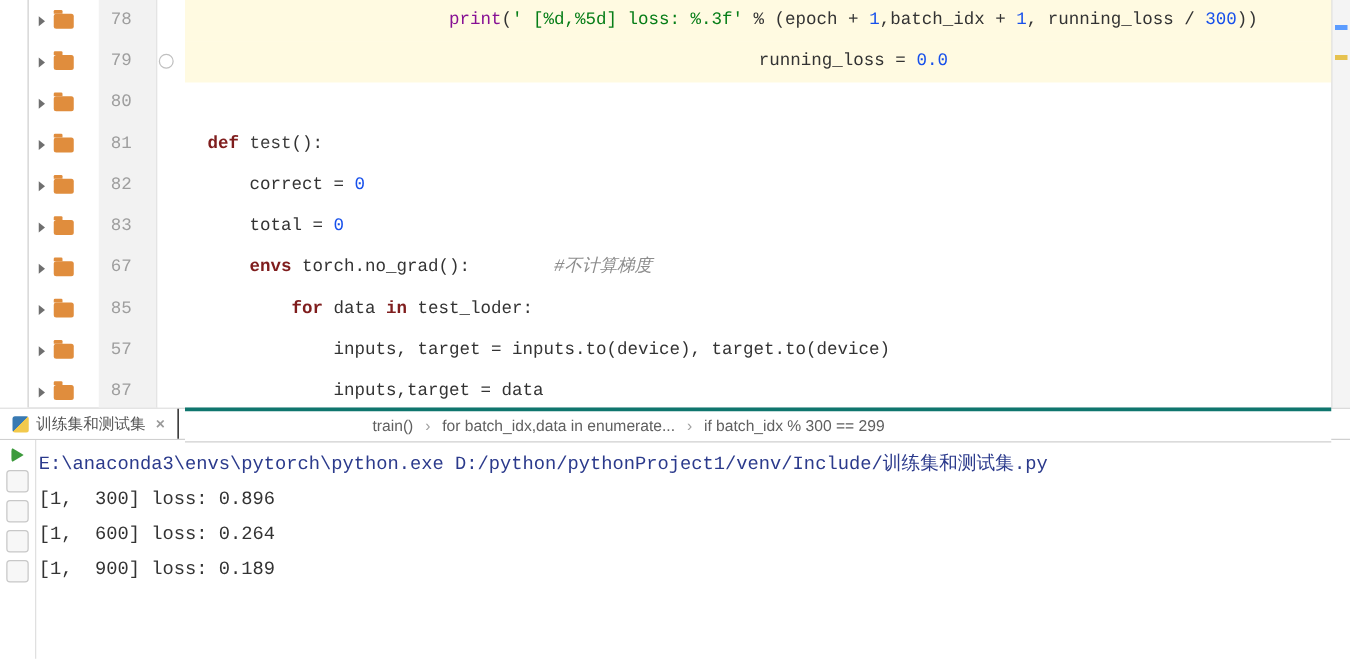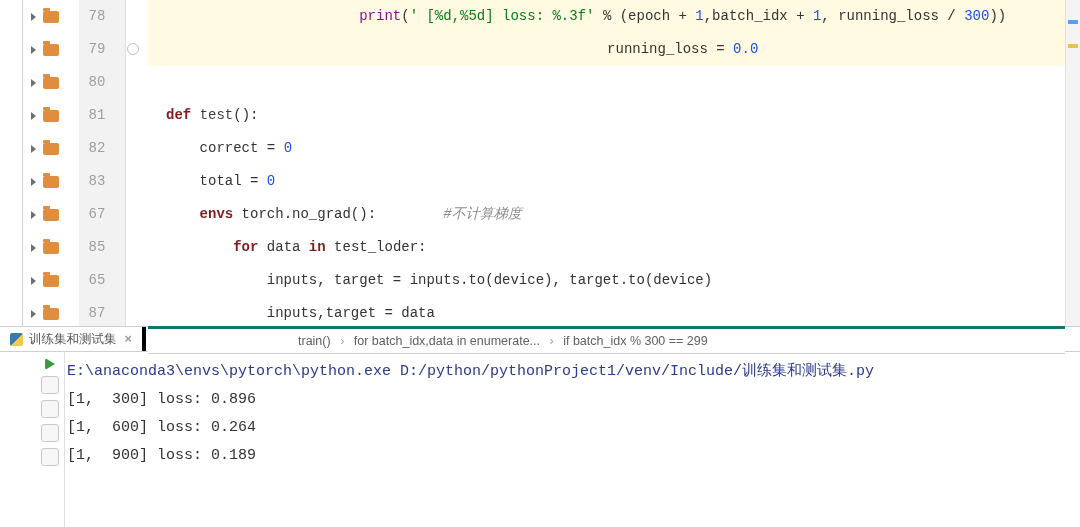--- a/index.html
+++ b/index.html
@@ -159,33 +159,33 @@
     height:24px;
     display:flex;
     align-items:stretch;
     border-bottom:1px solid #d0d0d0;
     font-family:'Segoe UI',Arial,sans-serif;
     font-size:12.5px;
   }
   .run-tab{
     display:flex;align-items:center;
     padding:0 10px;gap:6px;
-    border-right:4px solid #000000;
+    border-right:1px solid #000000;
     background:#fff;
     color:#555;
   }
   .pyfile-icon{
     display:inline-block;width:13px;height:13px;border-radius:2px;
     background:linear-gradient(135deg,#3879b2 50%,#f2c94c 50%);
   }
   .tab-close{
     color:#9a9a9a;font-weight:bold;margin-left:2px;
   }
 
-  .run-body{flex:1 1 auto;display:flex;min-height:0;margin-left:36px;}
+  .run-body{flex:1 1 auto;display:flex;min-height:0;}
   .run-gutter{
     width:28px;border-right:1px solid #e0e0e0;
     display:flex;flex-direction:column;align-items:center;
     padding-top:4px;gap:6px;
   }
   .rg-btn{width:16px;height:16px;border:1px solid #c8c8c8;border-radius:3px;background:#f7f7f7;}
   .rg-btn.play{border:0;background:none;width:0;height:0;border-left:10px solid #3c9a3c;border-top:6px solid transparent;border-bottom:6px solid transparent;margin-top:2px;}
   .console{
     flex:1 1 auto;
     font-family:Consolas,'Courier New',monospace;
@@ -251,21 +251,21 @@
         </div>
       <div class="line-numbers" id="line-numbers">
           <div class="ln">78</div>
           <div class="ln has-hint">79</div>
           <div class="ln">80</div>
           <div class="ln">81</div>
           <div class="ln">82</div>
           <div class="ln">83</div>
           <div class="ln">67</div>
           <div class="ln">85</div>
-          <div class="ln">65</div>
+          <div class="ln">57</div>
           <div class="ln">87</div>
         </div>
       <div class="fold-strip"></div>
     </div>
 
     <div class="code-pane">
       <div class="code-lines" id="code-lines">
           <div class="code-line edited">                <span class="tok-builtin">print</span>(<span class="tok-str">' [%d,%5d] loss: %.3f'</span> % (epoch + <span class="tok-num">1</span>,batch_idx + <span class="tok-num">1</span>, running_loss / <span class="tok-num">300</span>))</div>
           <div class="code-line edited">                running_loss = <span class="tok-num">0.0</span></div>
           <div class="code-line"> </div>

